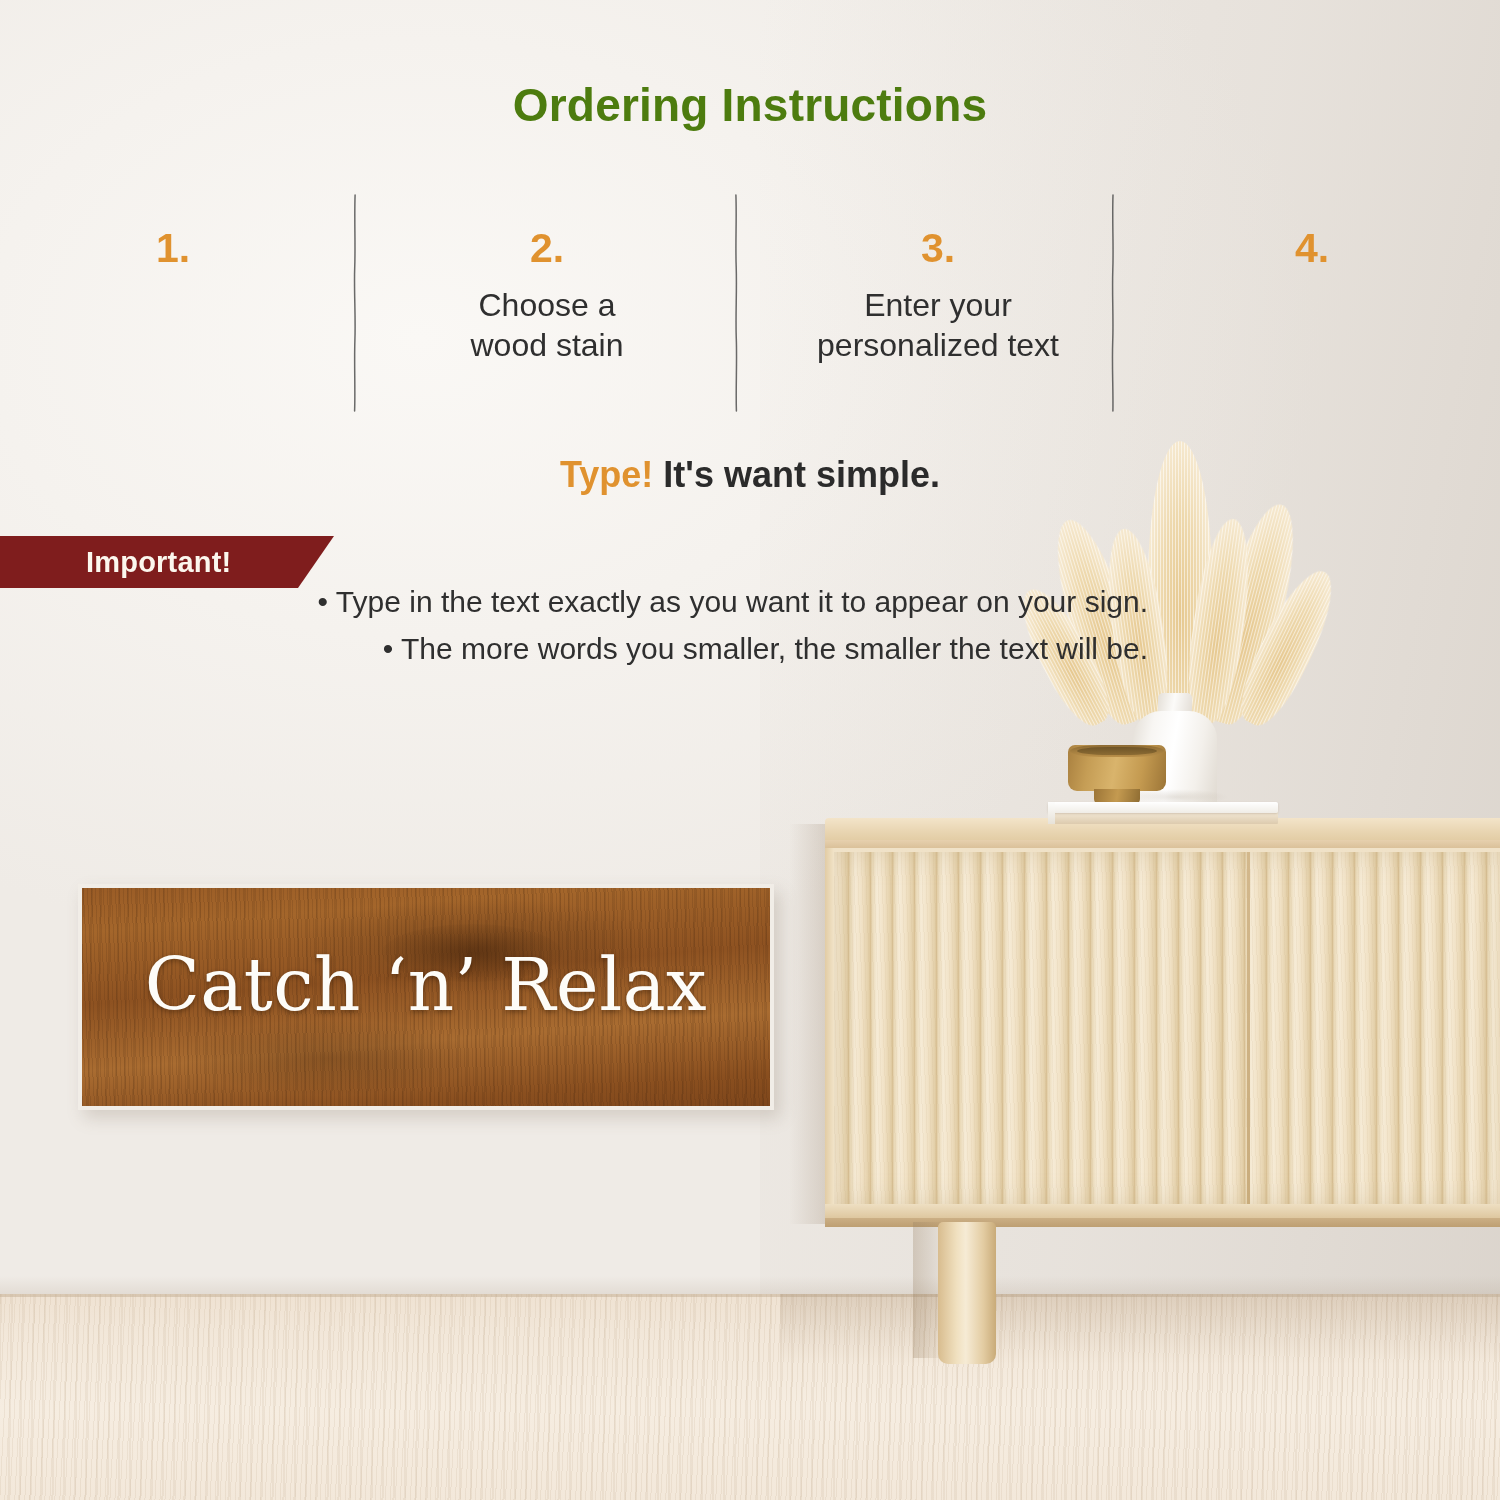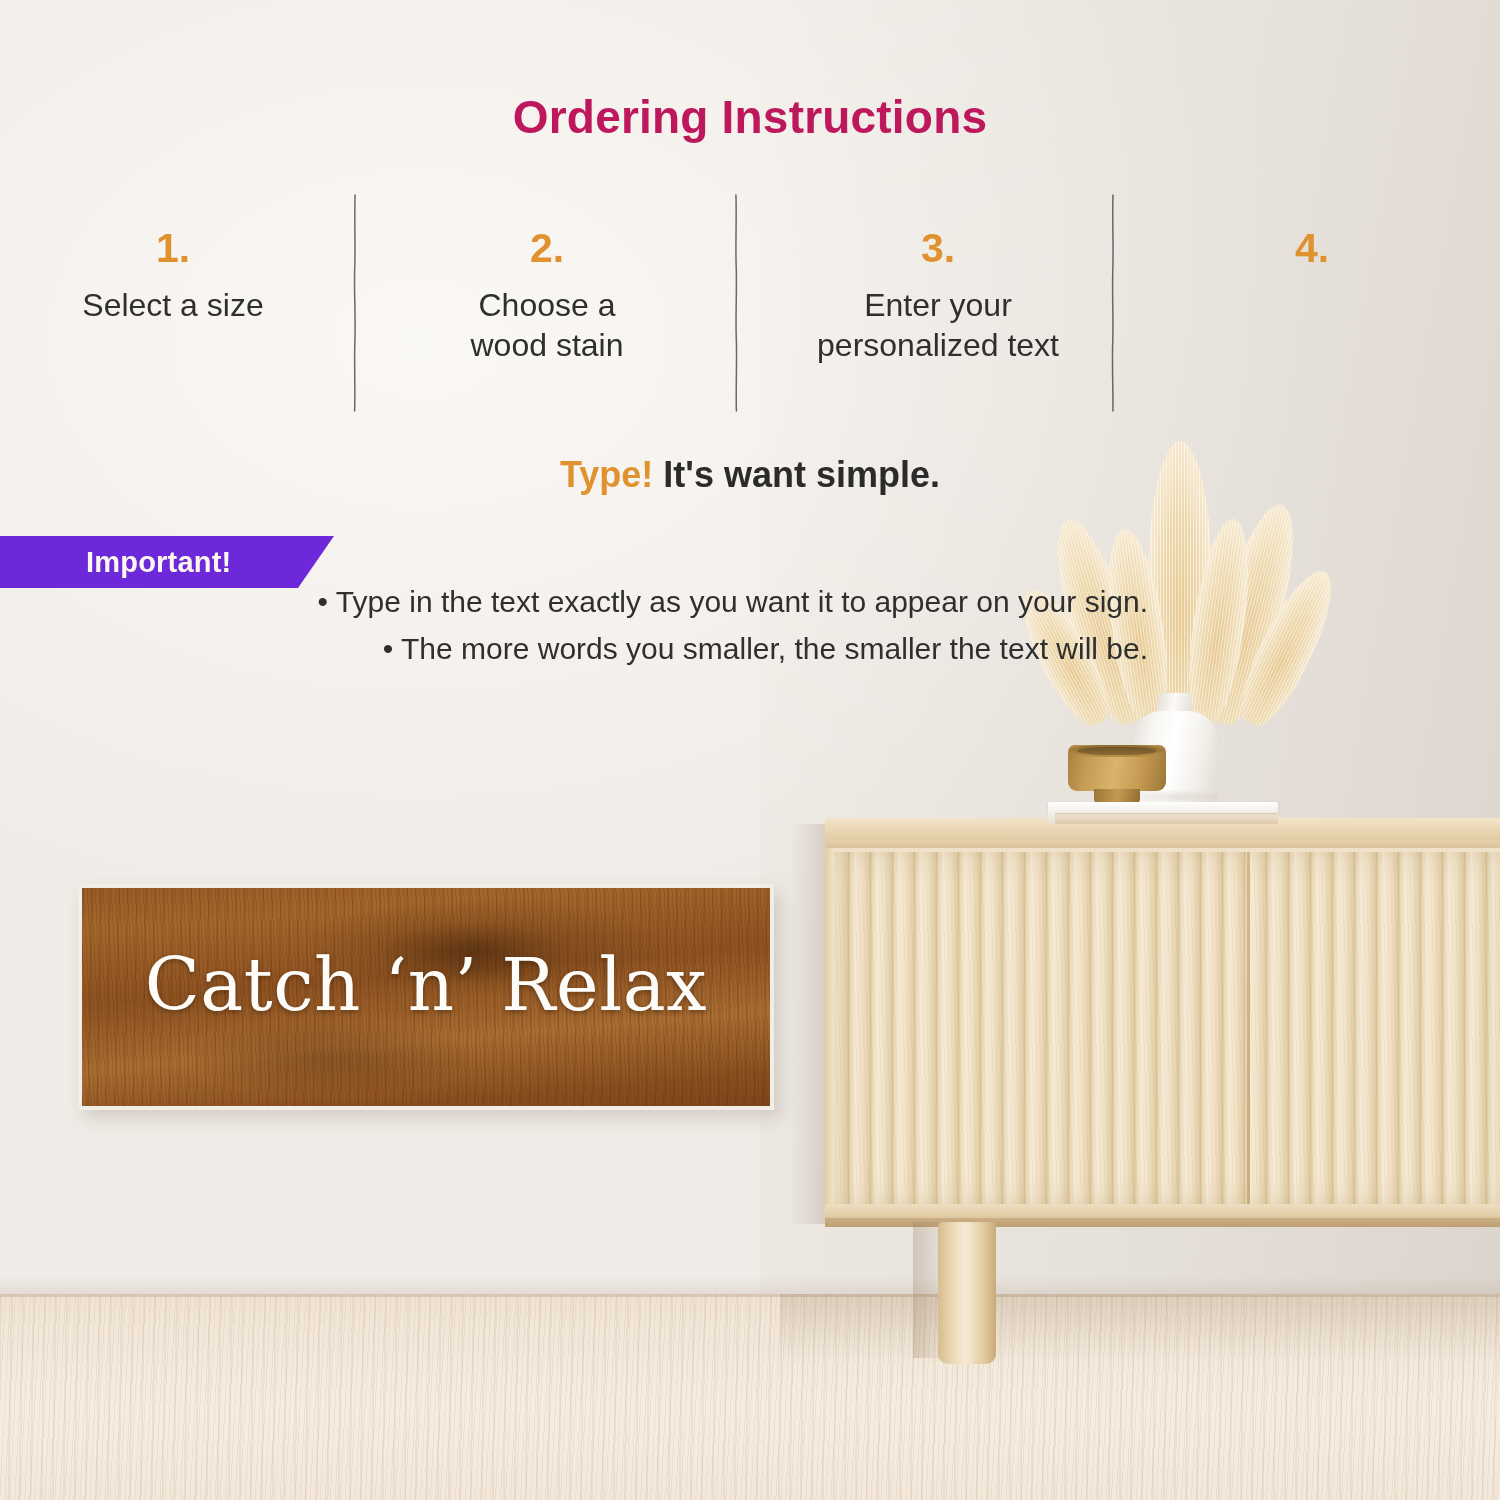--- a/index.html
+++ b/index.html
@@ -155,23 +155,22 @@
     border-radius:50% 50% 42% 42%;
     filter:blur(.4px);
   }
   .pampas-stems{position:absolute;left:88px;bottom:-18px;width:36px;height:40px;
     background:repeating-linear-gradient(92deg,#D8BE8C 0 1px, rgba(255,255,255,0) 1px 5px);}
 
   
   .overlay{position:absolute;inset:0;z-index:5;}
   .title{
     position:absolute;left:0;top:78px;width:1500px;text-align:center;
-    font-size:46px;font-weight:bold;color:#be185d;letter-spacing:.2px;
+    font-size:46px;font-weight:bold;color:#4d7c0f;letter-spacing:.2px;
     font-family:"Liberation Sans", sans-serif;
-    margin-top:12px;
   }
 
   .steps{position:absolute;left:0;top:228px;width:1500px;height:190px;}
   .step{position:absolute;top:0;text-align:center;}
   .step-num{font-size:41px;font-weight:bold;color:#E0922F;line-height:1;}
   .step-label{
     margin-top:16px;font-size:32px;color:#2F2F2F;line-height:1.26;
     font-family:"Liberation Sans", sans-serif;font-weight:400;
   }
   .divider{
@@ -181,21 +180,21 @@
 
   .done{
     position:absolute;left:0;top:457px;width:1500px;text-align:center;
     font-size:36px;font-weight:bold;line-height:1;
   }
   .done .hl{color:#E0922F;}
   .done .rest{color:#2B2B2B;}
 
   .ribbon{
     position:absolute;left:0;top:536px;width:334px;height:52px;
-    background:#6d28d9;
+    background:#7f1d1d;
     clip-path:polygon(0 0, 334px 0, 298px 52px, 0 52px);
     display:flex;align-items:center;
   }
   .ribbon-label{
     margin-left:86px;color:#FCF7EE;font-size:29px;font-weight:bold;letter-spacing:.2px;
   }
 
   .notes{position:absolute;left:88px;top:578px;width:1060px;text-align:right;}
   .note{
     font-size:30px;color:#2F2F2F;line-height:1.58;white-space:nowrap;
@@ -304,21 +303,20 @@
   </div>
 
   <div class="overlay">
 
     <div class="title">Ordering Instructions</div>
 
     <div class="steps">
 
       <div class="step" style="left:18px;width:310px;">
         <div class="step-num">1.</div>
-        <div class="step-label">Select a size</div>
       </div>
 
       <div class="divider" style="left:352px;">
         <svg width="6" height="218" viewBox="0 0 6 218" aria-hidden="true">
           <path d="M3.1 1 C2.2 26, 3.6 50, 2.7 74 C1.9 98, 3.8 122, 2.9 146 C2.1 170, 3.4 194, 2.6 217" stroke="#4A4A4A" stroke-width="1.5" fill="none" stroke-linecap="round" opacity="0.82"></path>
         </svg>
       </div>
 
       <div class="step" style="left:392px;width:310px;">
         <div class="step-num">2.</div>

